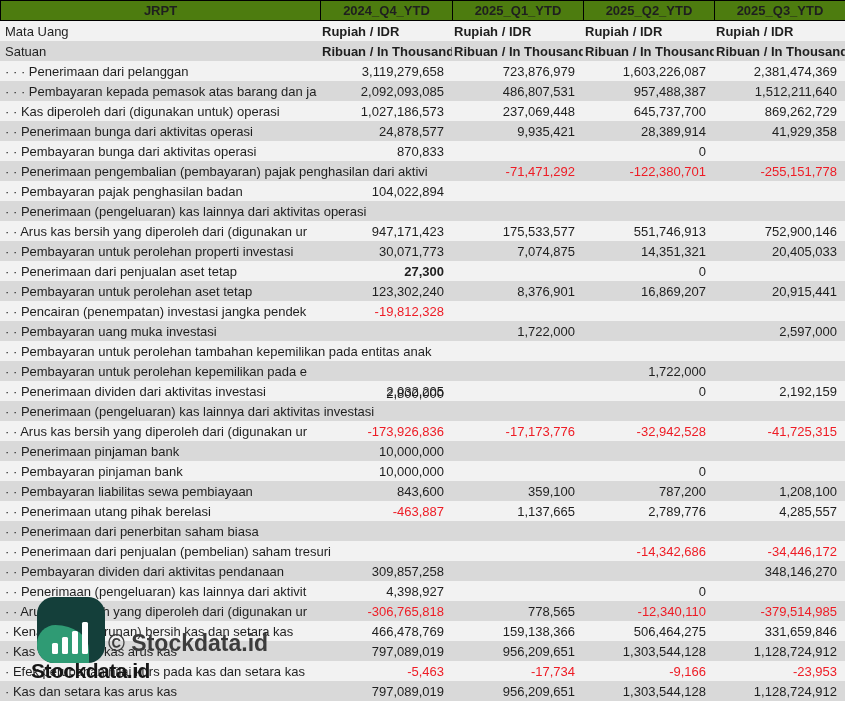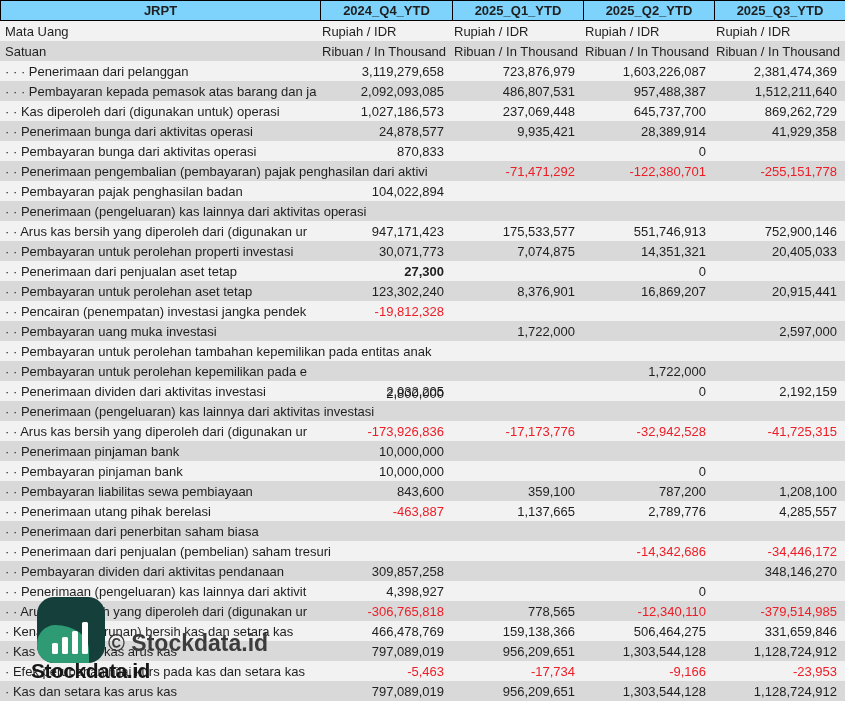--- a/index.html
+++ b/index.html
@@ -7,21 +7,21 @@
     position:relative;
     width:845px;height:701px;
     background:#ffffff;
     font-family:"Liberation Sans", sans-serif;
     font-size:13px;color:#1f1f1f;
     overflow:hidden;
   }
   .table{position:absolute;inset:0;display:flex;flex-direction:column;}
   
   .hrow{
-    height:21px;display:flex;box-sizing:border-box;background:#7dd3fc;
+    height:21px;display:flex;box-sizing:border-box;background:#4d7c0f;
     border-top:1px solid #000;border-bottom:1px solid #000;border-left:1px solid #000;
     font-weight:700;
   }
   .hcell{
     box-sizing:border-box;border-right:1px solid #000;
     display:flex;align-items:center;justify-content:center;
     white-space:nowrap;overflow:hidden;flex:none;
   }
   
   .row{height:20px;display:flex;align-items:center;flex:none;}
@@ -31,21 +31,21 @@
     width:320px;flex:none;box-sizing:border-box;padding-left:5px;
     white-space:nowrap;overflow:hidden;
   }
   .lbl.span2{width:452px;}
   .row.spill .lbl{overflow:visible;position:relative;z-index:1;}
   .val{
     flex:none;box-sizing:border-box;text-align:right;padding-right:8px;
     white-space:nowrap;overflow:hidden;
   }
   .val.neg{color:#ee1c25;}
-  .val.textv{text-align:left;padding-left:2px;padding-right:0;}
+  .val.textv{text-align:left;padding-left:2px;padding-right:0;font-weight:bold;}
   
   .wm{position:absolute;pointer-events:none;z-index:5;}
   .wm-logo{
     left:37px;top:597px;width:68px;height:66px;border-radius:17px;
     background:#143f3a;overflow:hidden;
   }
   .wm-leaf{
     position:absolute;left:0;bottom:0;width:76%;height:58%;
     background:#2f9b74;
     border-radius:55% 100% 0 17px / 75% 100% 0 17px;

